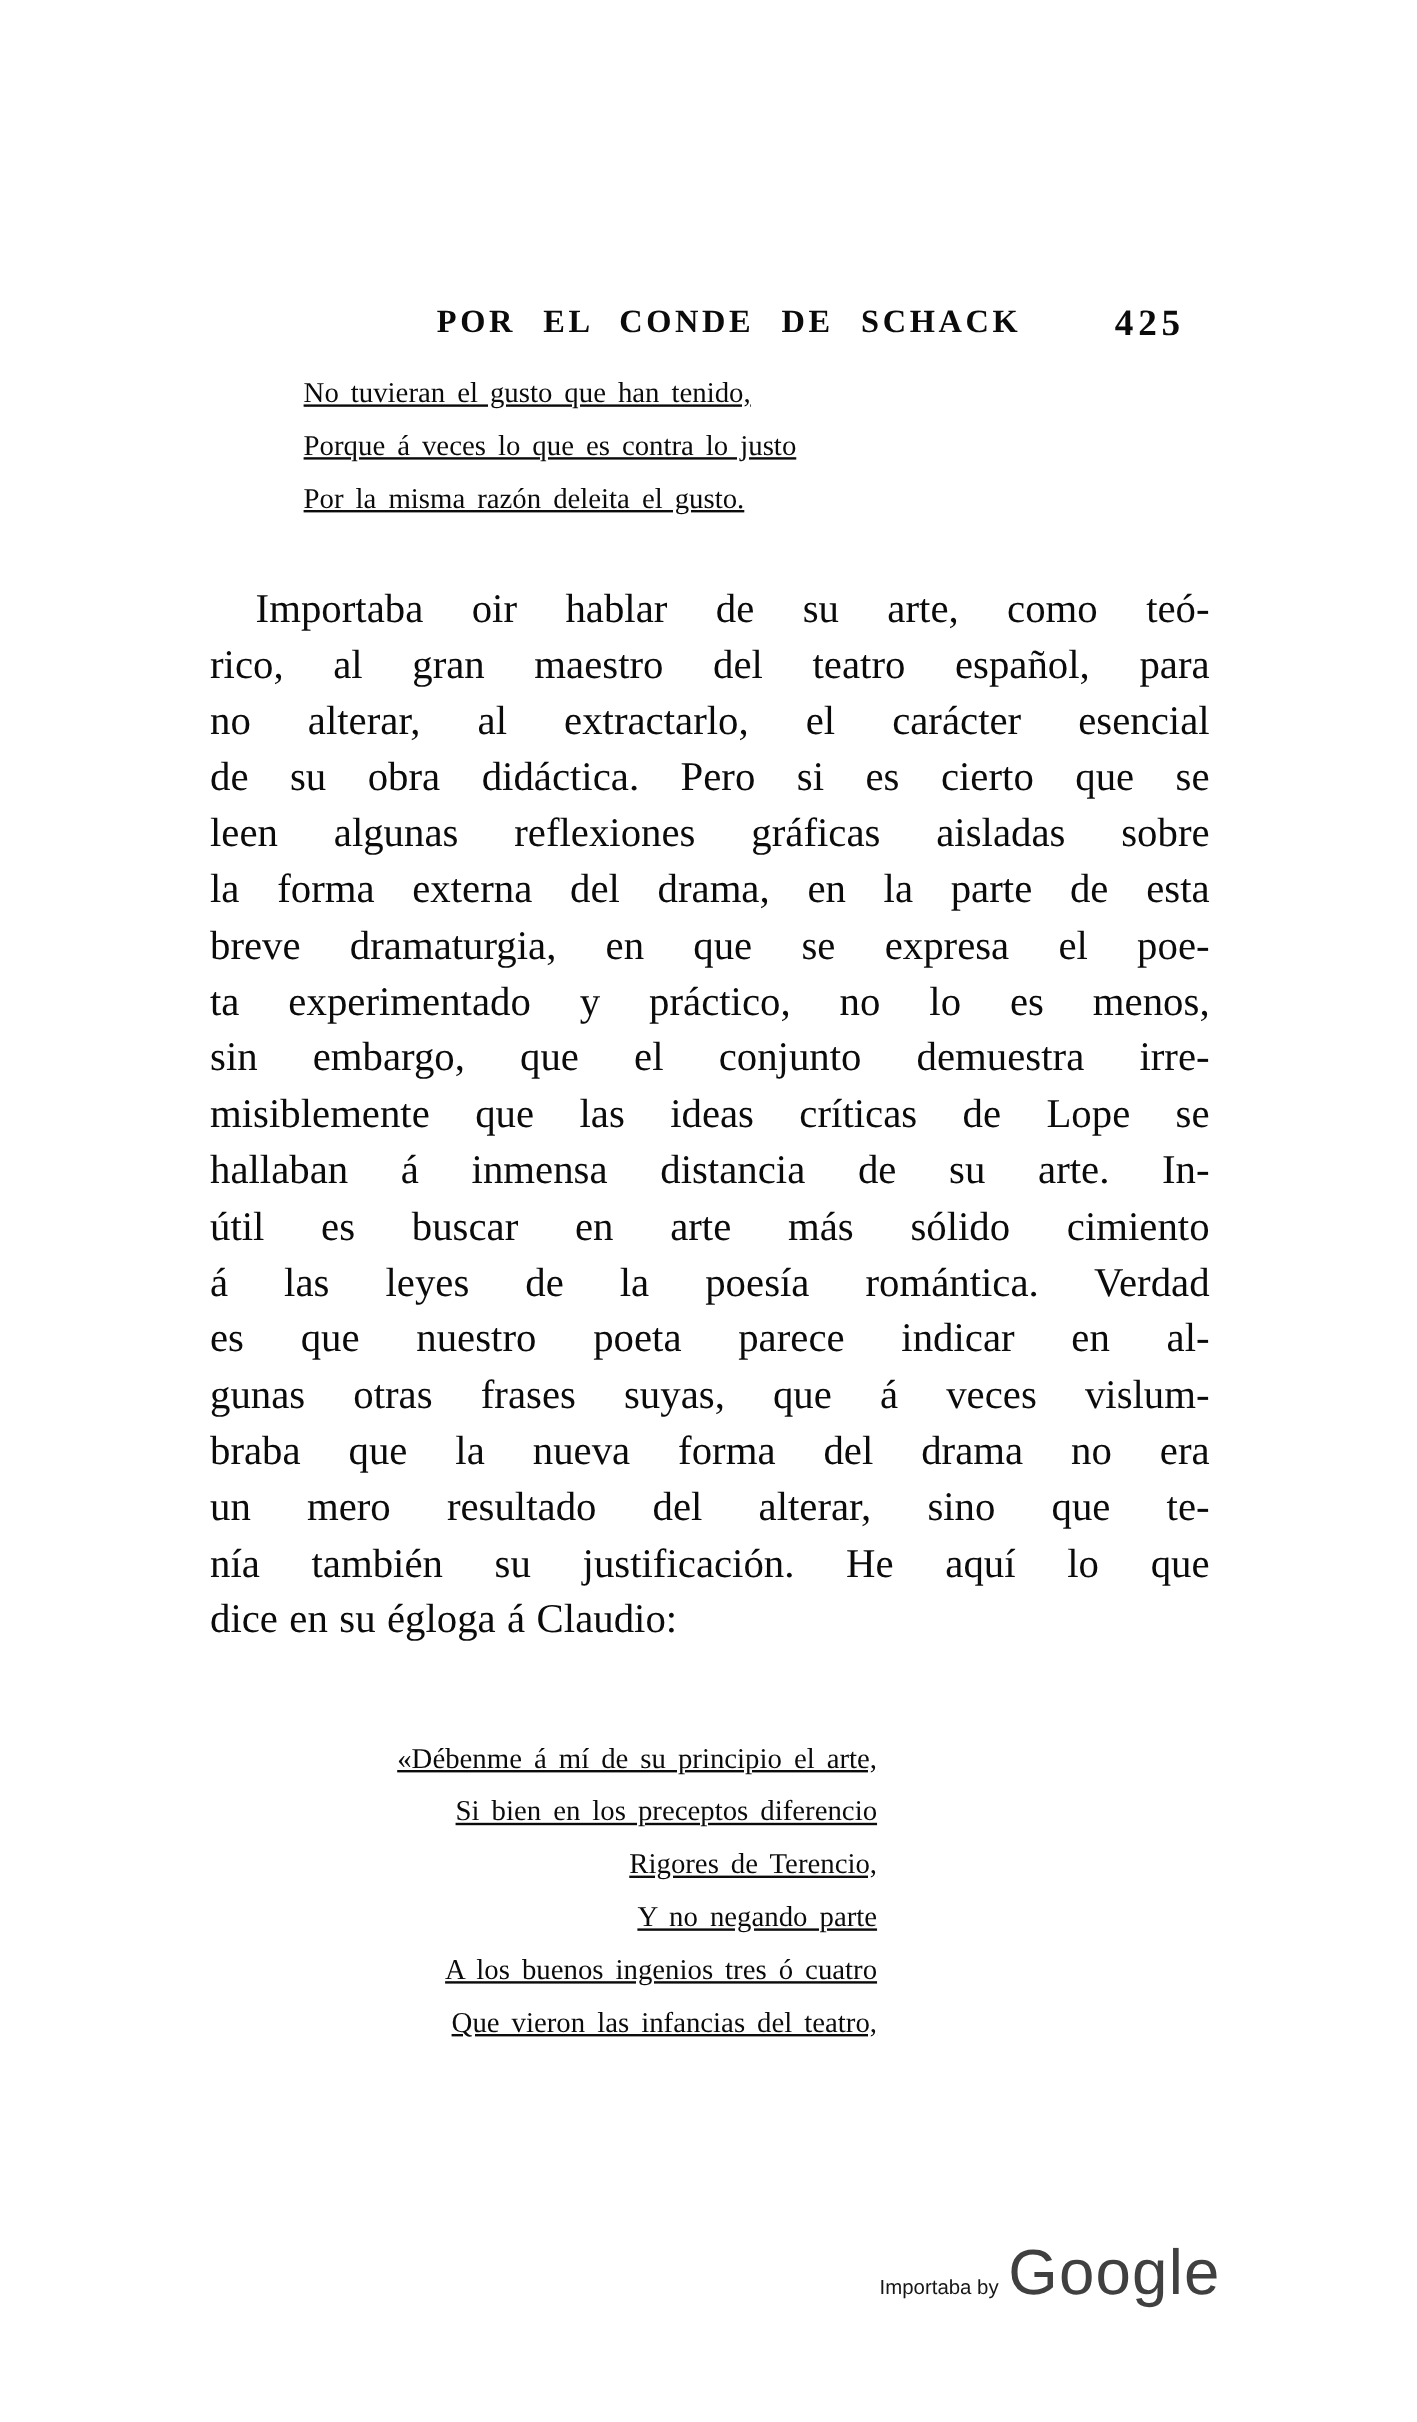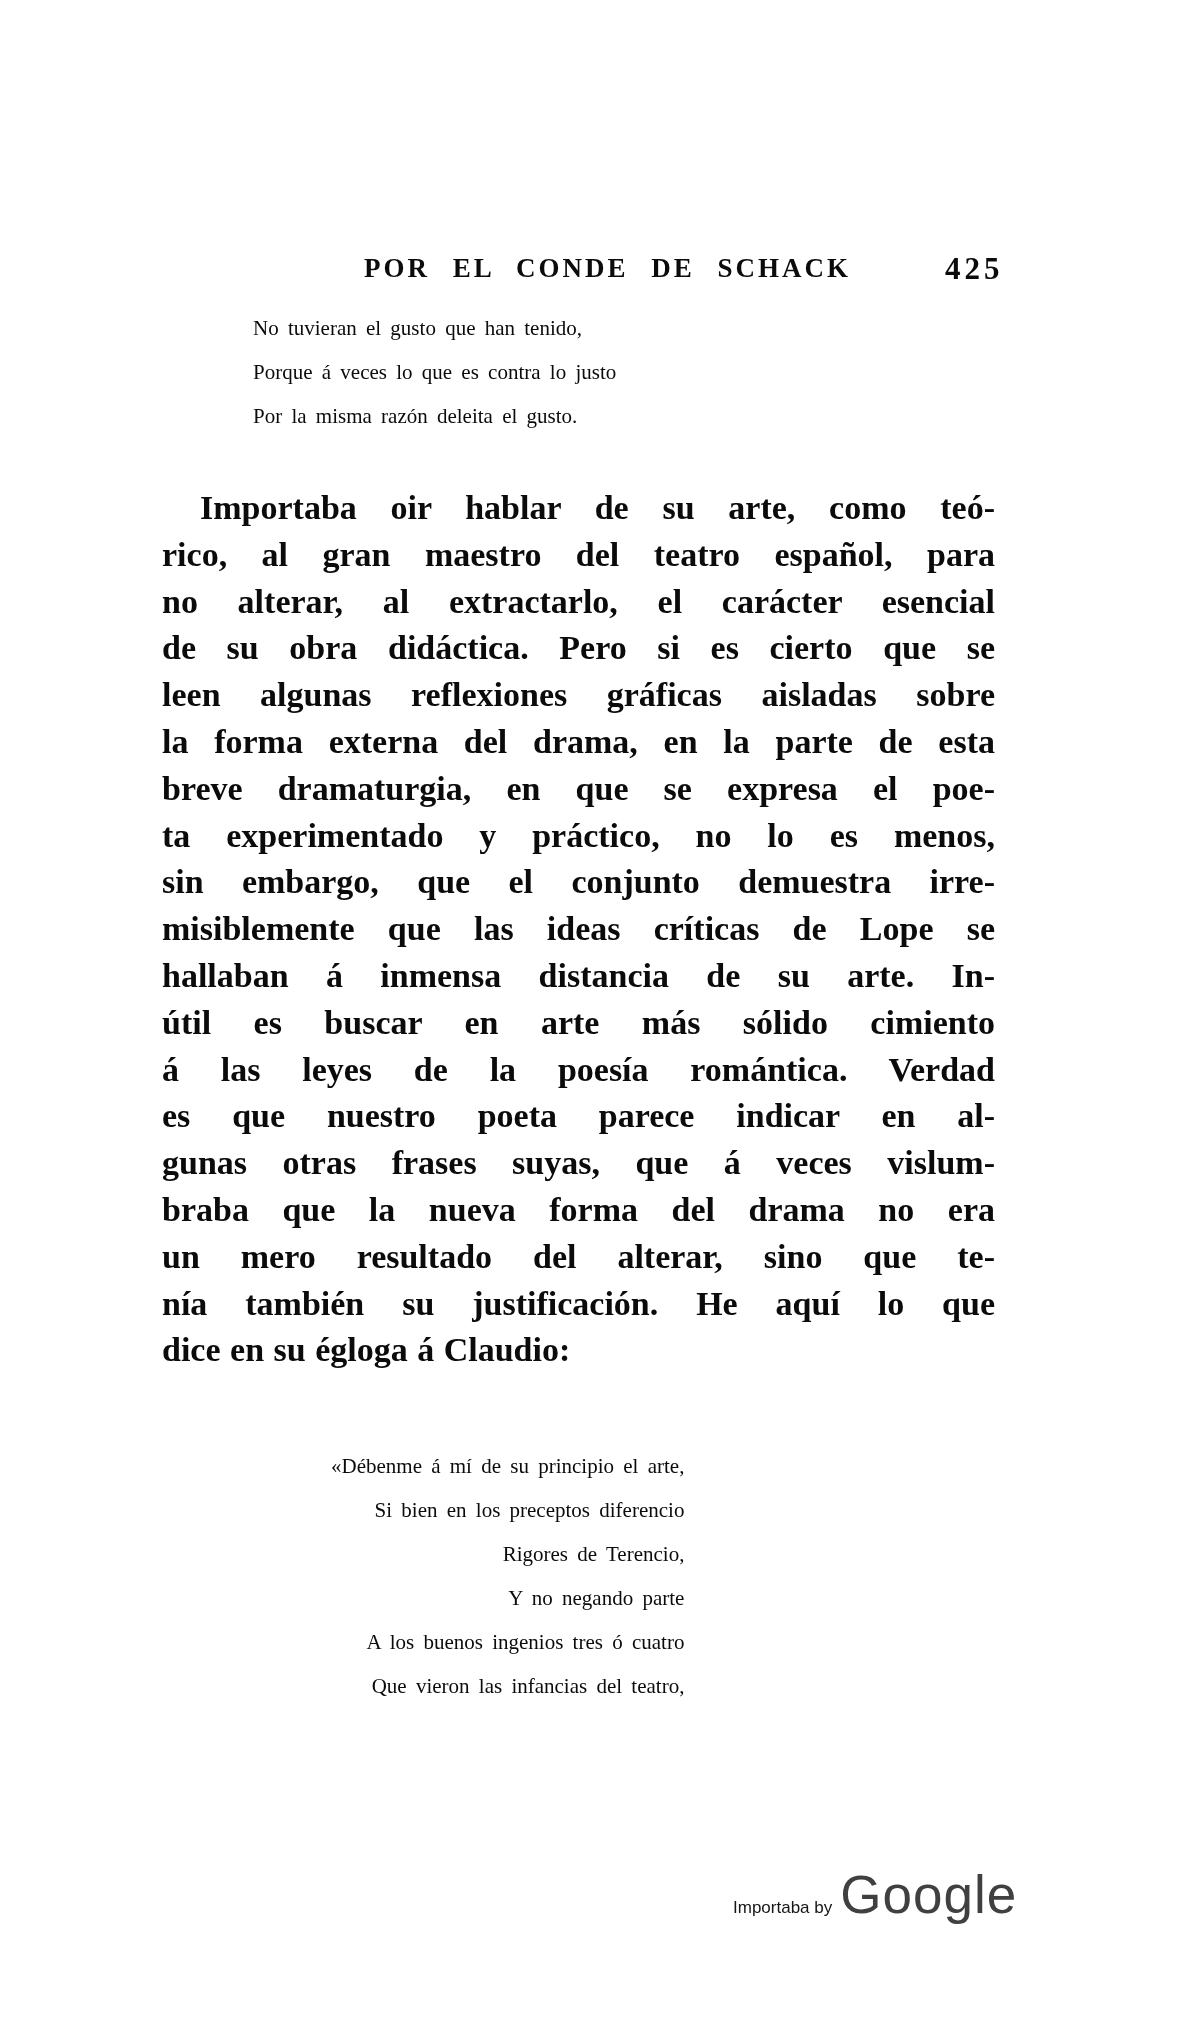--- a/index.html
+++ b/index.html
@@ -26,49 +26,48 @@
     word-spacing: 13px;
     white-space: nowrap;
   }
   .page-number {
     position: absolute;
     left: 929px;
     top: 251px;
     font-size: 31px;
     font-weight: bold;
     letter-spacing: 4px;
-    margin-left: 16px;
   }
   .verse {
     position: absolute;
-    font-size: 21px;
+    font-size: 24px;
     line-height: 44px;
     word-spacing: 4px;
     white-space: nowrap;
+    text-decoration: underline;
   }
   .verse-1 {
     left: 253px;
     top: 306px;
   }
   .verse-2 {
     left: 293px;
     top: 1444px;
     text-align: right;
   }
   .verse-line.hang-indent {
     padding-left: 38px;
   }
   .paragraph {
     position: absolute;
-    left: 162px;
+    left: 175px;
     top: 485px;
     width: 833px;
     font-size: 34px;
     line-height: 46.8px;
-    font-weight: bold;
   }
   .para-line {
     text-align: justify;
     text-align-last: justify;
     word-spacing: 1px;
   }
   .para-line.first-line {
     text-indent: 38px;
   }
   .para-line.last-line {

